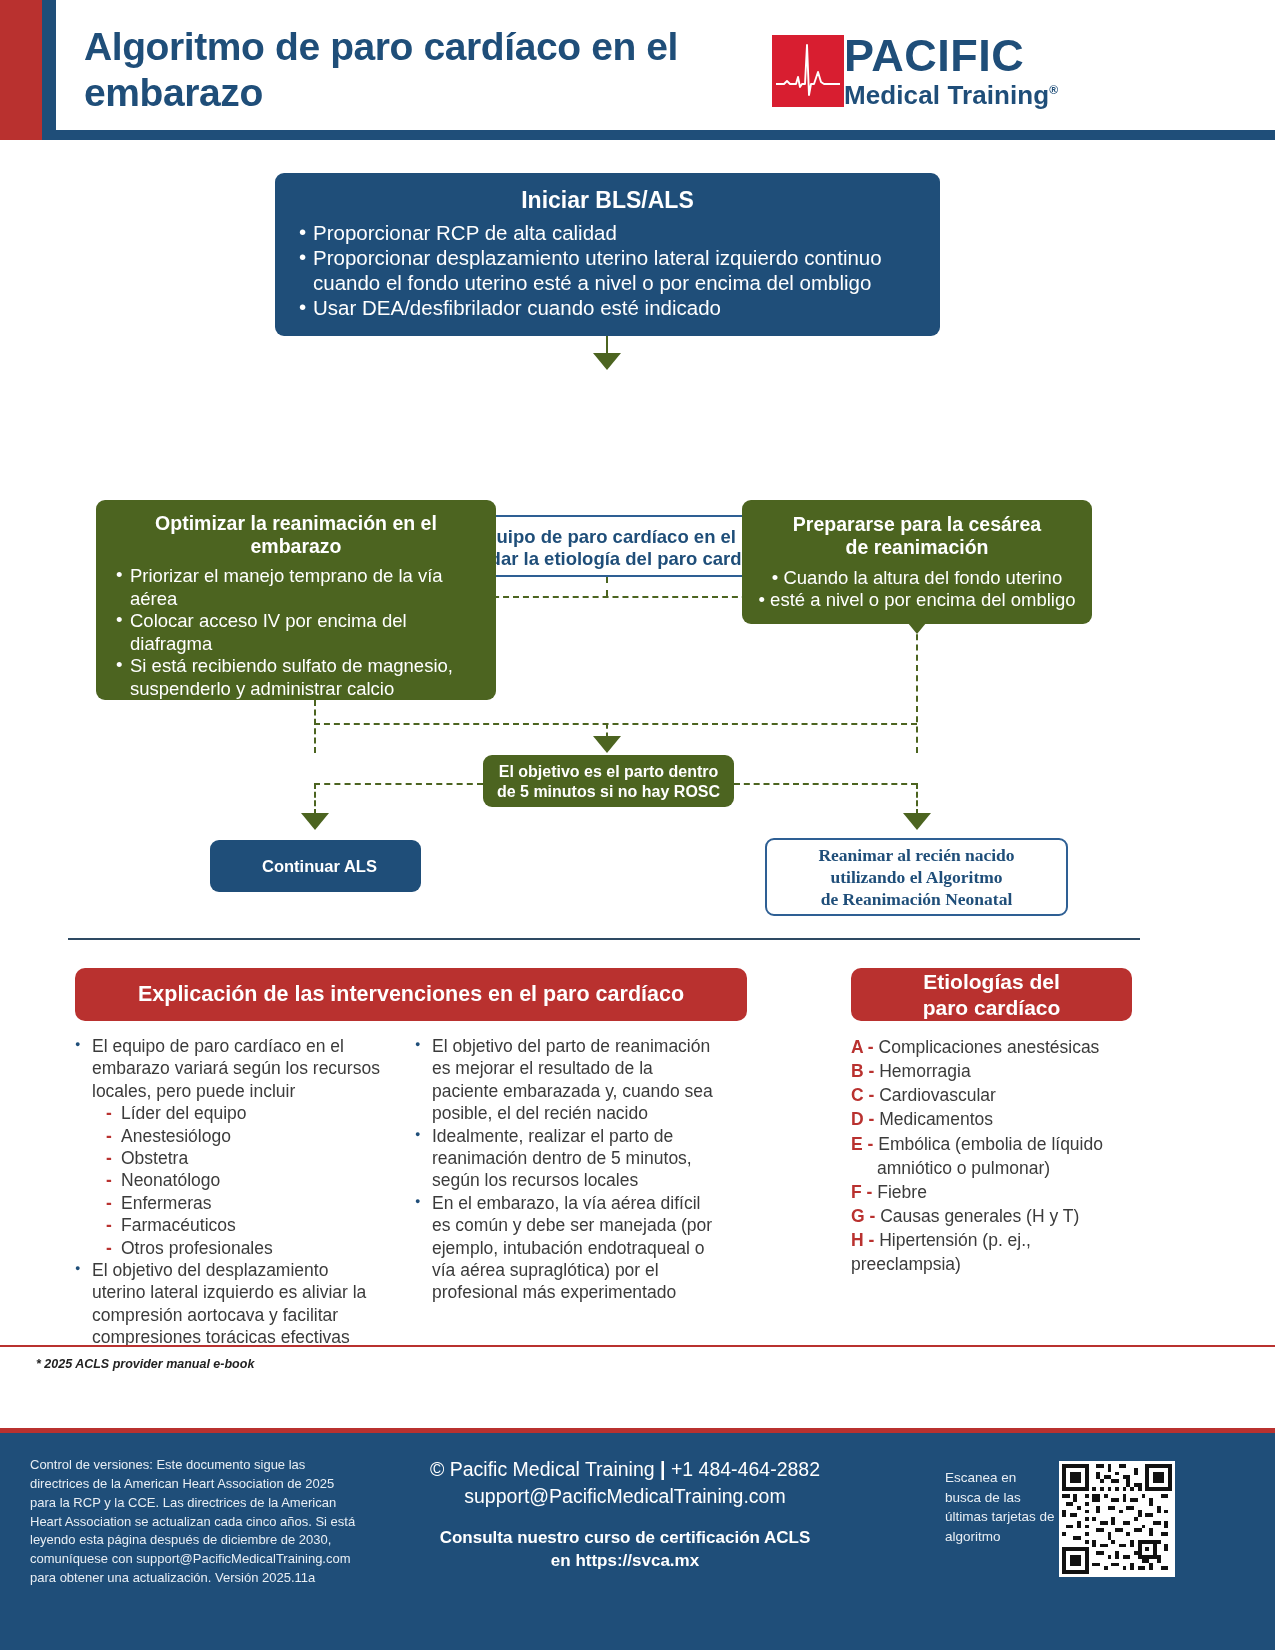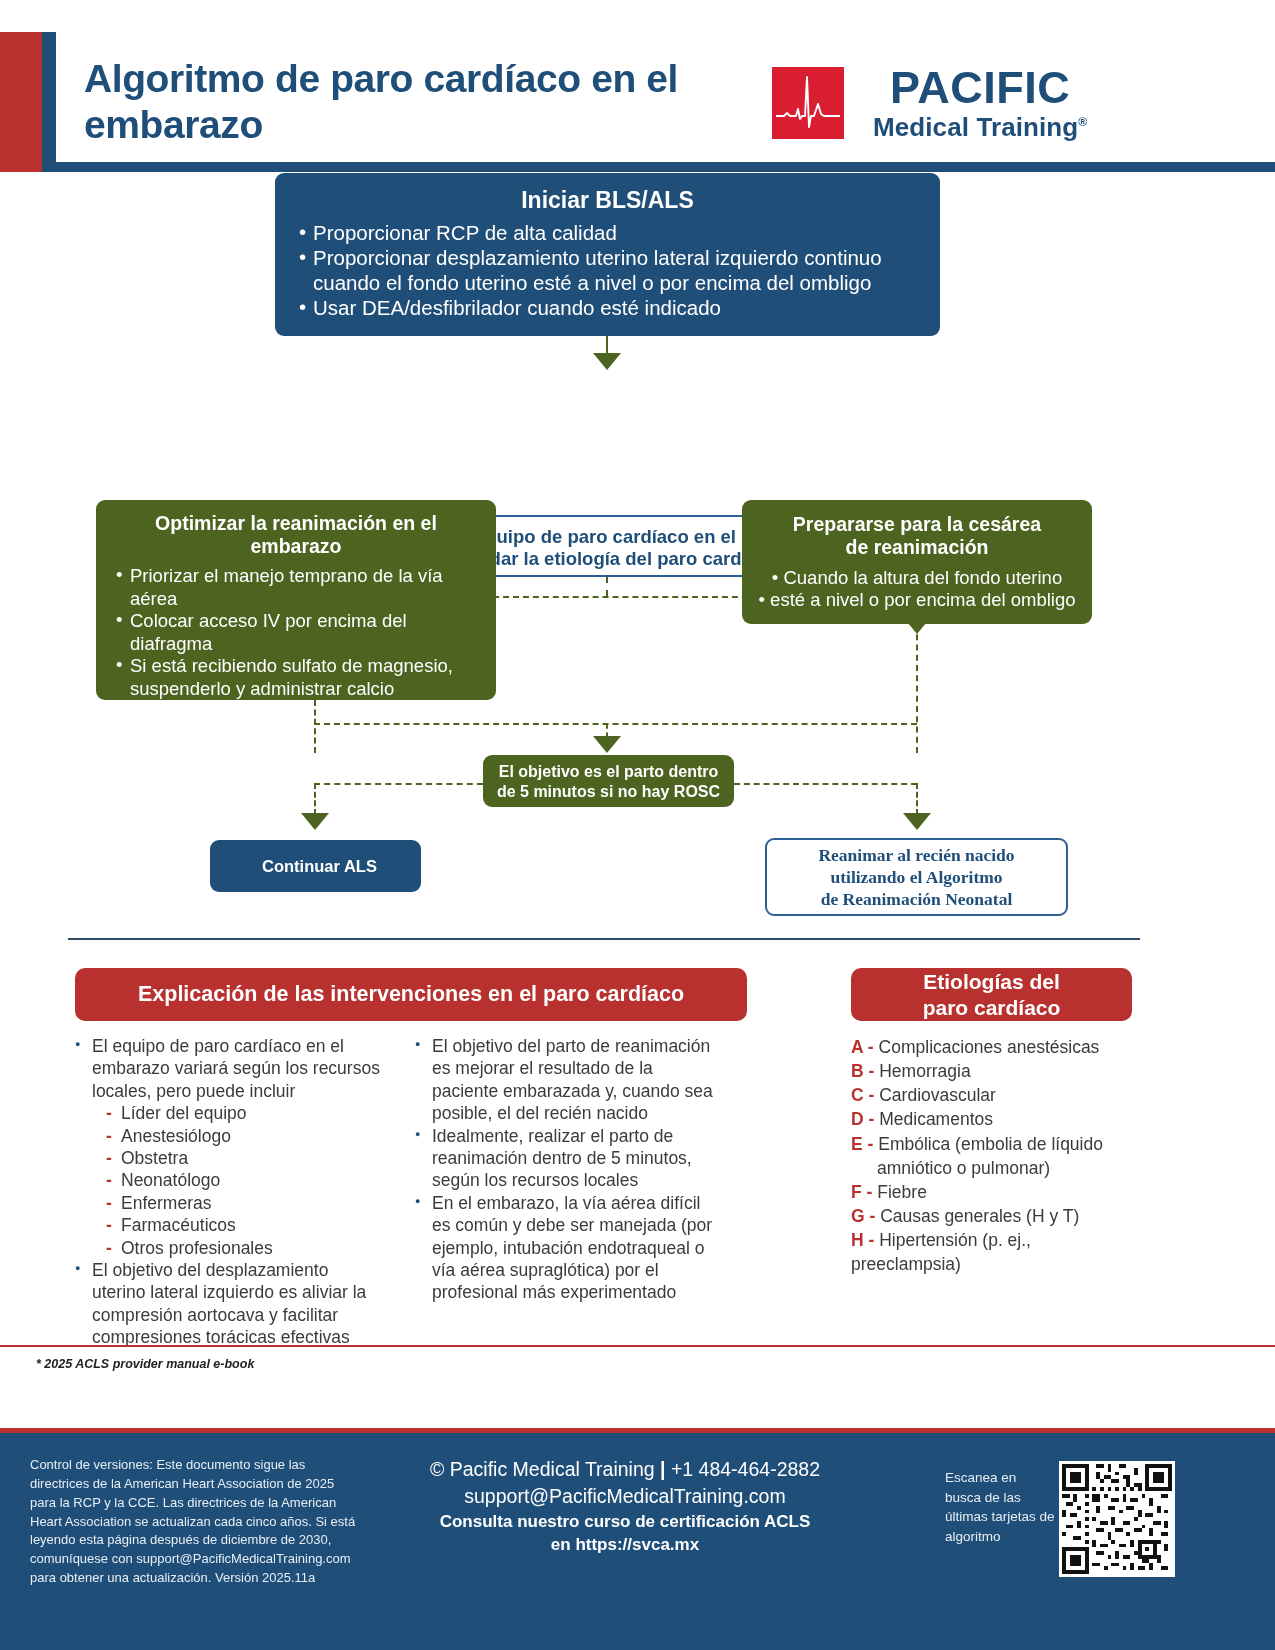--- a/index.html
+++ b/index.html
@@ -9,42 +9,41 @@
     background: #ffffff;
     position: relative;
     overflow: hidden;
     color: #1f3864;
   }
 
   
   .header {
     position: absolute; left: 0; top: 0; width: 1275px; height: 103px;
     background: #ffffff;
-    margin-top: 32px;
   }
   .header-redbar {
     position: absolute; left: 0; top: 0; width: 42px; height: 140px;
     background: #b9312f;
   }
   .header-bluebar {
     position: absolute; left: 42px; top: 0; width: 14px; height: 140px;
     background: #1f4e79;
   }
   .header-underline {
     position: absolute; left: 56px; top: 130px; width: 1219px; height: 10px;
     background: #1f4e79;
   }
   .header-title {
     position: absolute; left: 84px; top: 24px; width: 620px;
     font-size: 39px; font-weight: bold; line-height: 1.17;
     color: #1f4e79; letter-spacing: -0.4px;
   }
   .logo-wrap {
     position: absolute; left: 772px; top: 33px;
-    display: flex; align-items: center; gap: 29px; text-align: center;
+    display: flex; align-items: center; gap: 0;
   }
   .logo-mark {
     width: 72px; height: 72px; background: #d81e30; position: relative;
     overflow: hidden;
   }
   .logo-mark svg { position: absolute; left: 0; top: 0; }
   .logo-text-1 {
     font-size: 45px; font-weight: bold; color: #1f4e79;
     letter-spacing: 0.5px; line-height: 1;
   }
@@ -209,21 +208,21 @@
   .f-version {
     position: absolute; left: 30px; top: 28px; width: 330px;
     font-size: 13px; line-height: 1.45; color: #e8eef4;
   }
   .f-center {
     position: absolute; left: 390px; top: 28px; width: 470px;
     text-align: center;
   }
   .f-contact { font-size: 19.5px; line-height: 1.4; color: #ffffff; }
   .f-contact .sep { font-weight: bold; }
-  .f-course { margin-top: 0; font-size: 17px; font-weight: bold; line-height: 1.35; }
+  .f-course { margin-top: 16px; font-size: 17px; font-weight: bold; line-height: 1.35; }
   .f-scan {
     position: absolute; left: 945px; top: 40px; width: 110px;
     font-size: 13.5px; line-height: 1.45; color: #e8eef4;
   }
   .qr {
     position: absolute; left: 1059px; top: 33px; width: 116px; height: 116px;
     background: #ffffff; padding: 3px;
   }
   .qr svg { display: block; }
 </style>

